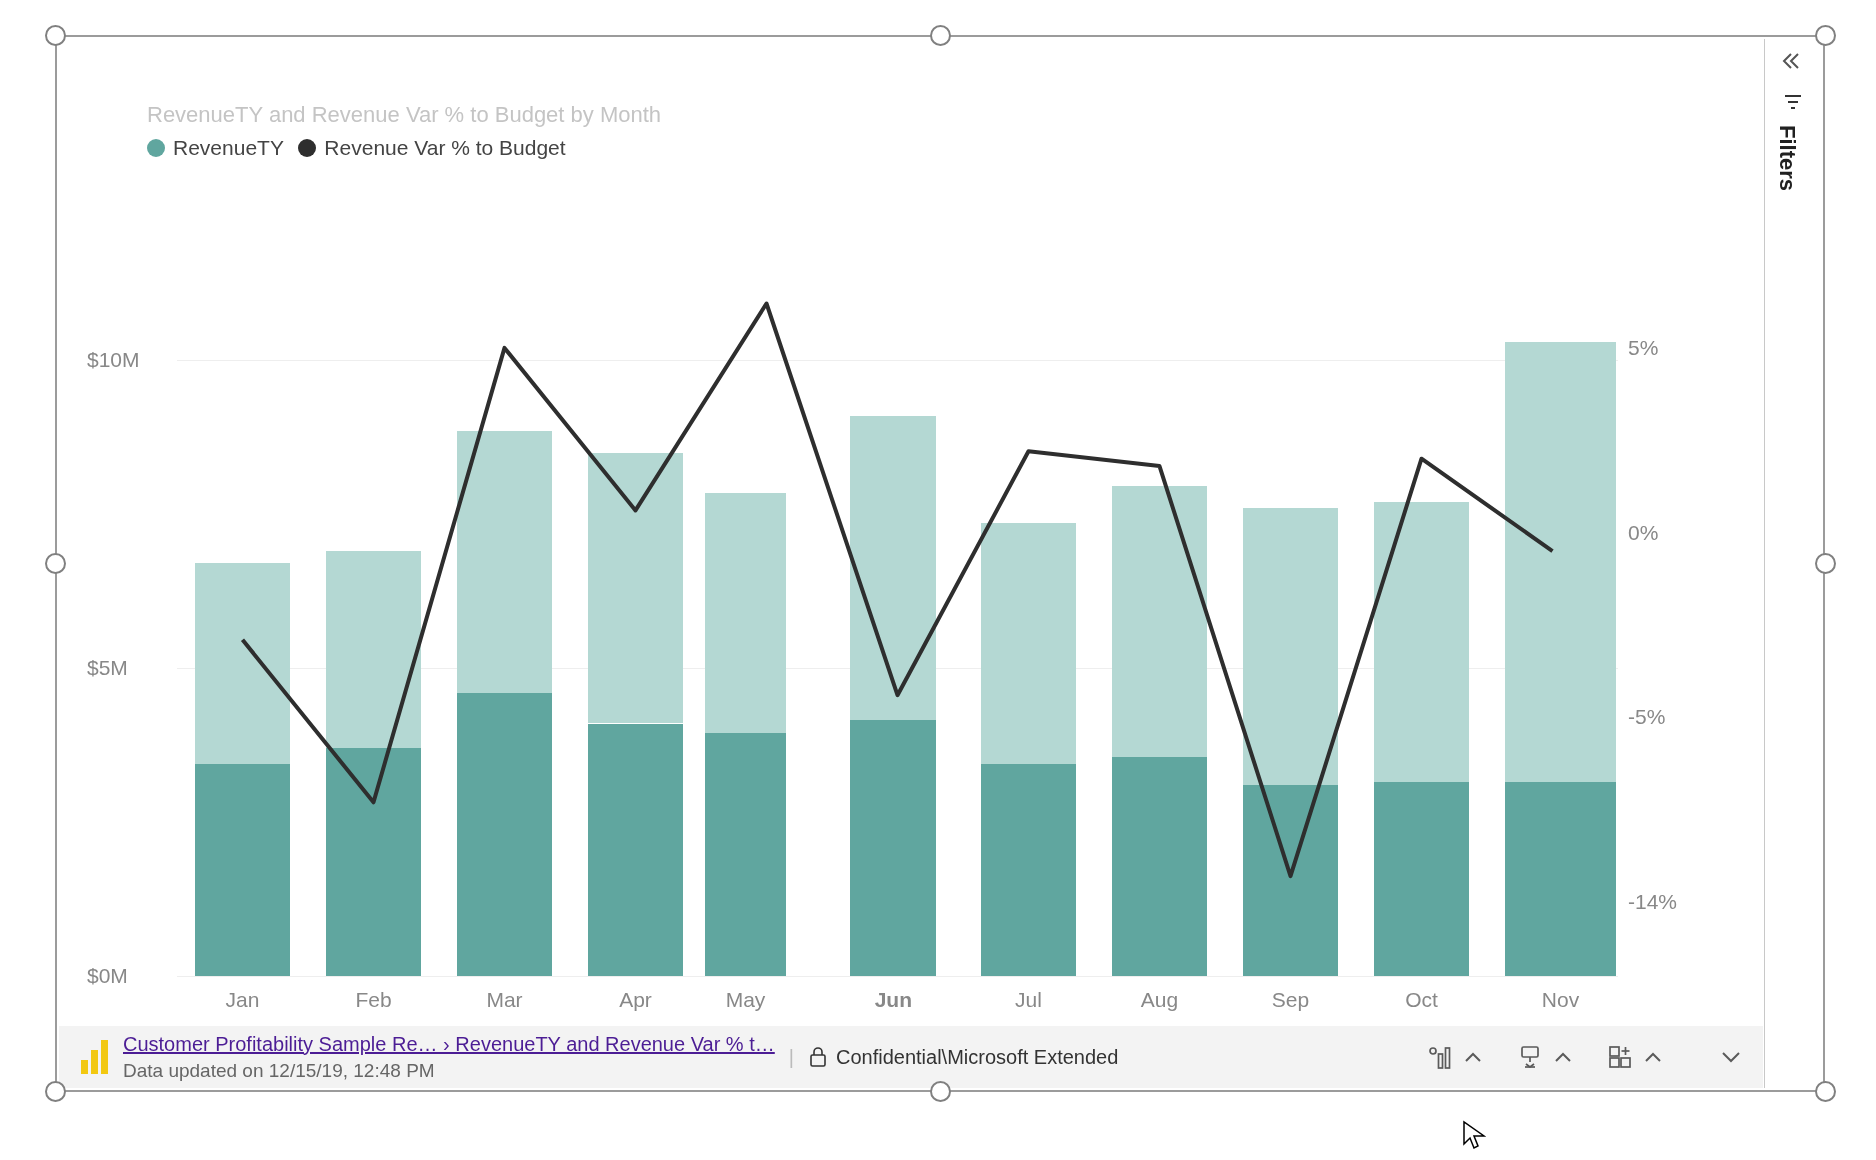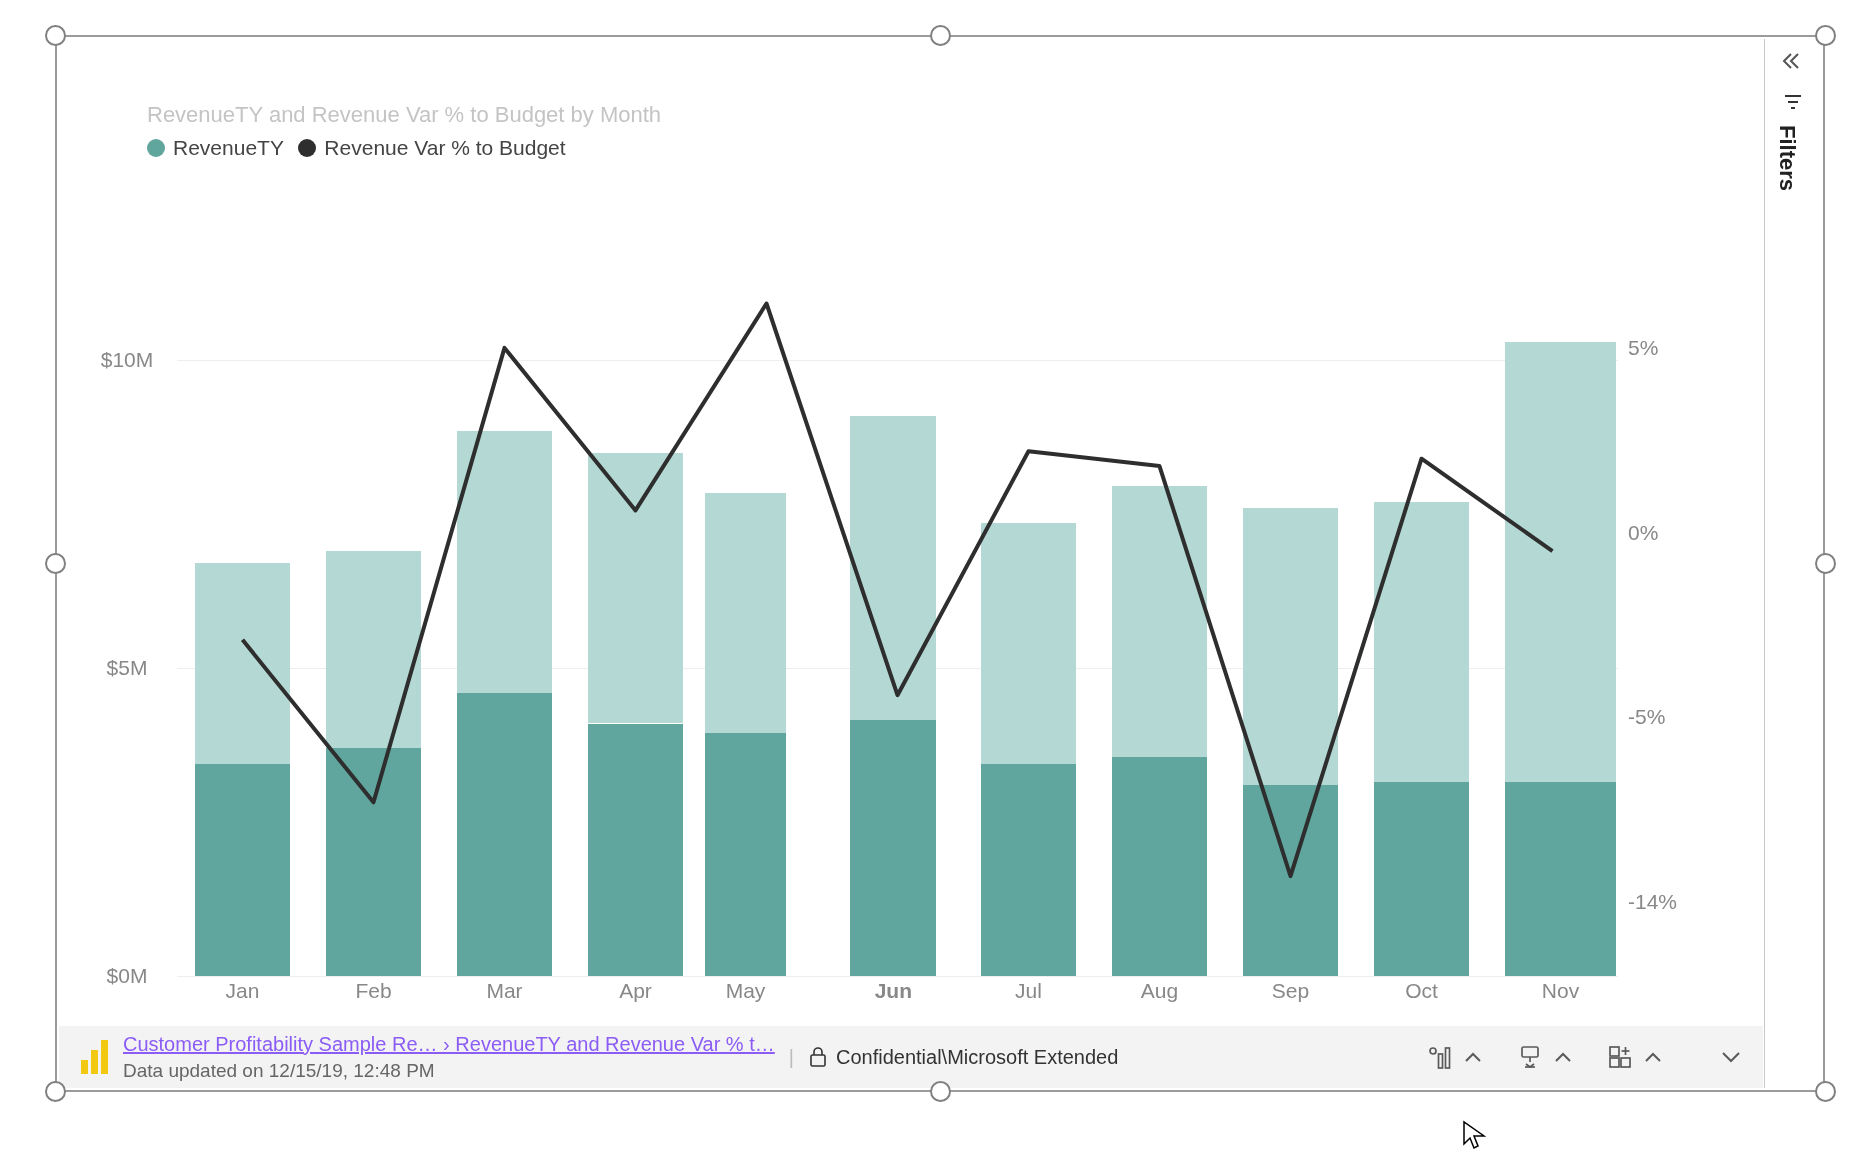--- a/index.html
+++ b/index.html
@@ -28,39 +28,39 @@
   
   .chart-wrap{position:absolute;left:20px;top:20px;right:70px;bottom:66px;}
   .chart-title{font-size:22px;color:#c4c4c4;margin:45px 0 8px 70px;}
   .legend{margin:0 0 10px 70px;}
   .legend-item{display:inline-flex;align-items:center;font-size:21px;color:#444;margin-right:10px;}
   .lg-swatch{width:18px;height:18px;border-radius:50%;display:inline-block;margin-right:8px;}
   .lg-bar{background:#60a69f;}
   .lg-line{background:#2e2e2e;}
 
   .plot{position:absolute;left:100px;right:135px;top:180px;bottom:48px;}
-  .y-tick{position:absolute;left:-90px;width:80px;text-align:center;font-size:21px;color:#888;transform:translateY(-50%);}
+  .y-tick{position:absolute;left:-90px;width:80px;text-align:left;font-size:21px;color:#888;transform:translateY(-50%);}
   .y2-tick{position:absolute;right:-85px;width:75px;text-align:left;font-size:21px;color:#888;transform:translateY(-50%);}
   .gridline{position:absolute;left:0;right:0;border-top:1px solid #eee;}
   .cat-col{position:absolute;bottom:0;}
   .bar-upper{position:absolute;left:0;right:0;background:#b4d8d3;}
   .bar-lower{position:absolute;left:0;right:0;bottom:0;background:#60a69f;}
   .cat-label{position:absolute;top:100%;left:50%;transform:translateX(-50%);
-             margin-top:3px;font-size:21px;color:#888;}
+             margin-top:12px;font-size:21px;color:#888;}
   .line-svg{position:absolute;left:0;top:0;width:100%;height:100%;overflow:visible;}
 
   
   .footer{position:absolute;left:2px;right:60px;bottom:2px;height:62px;
           background:#f3f3f3;display:flex;align-items:center;font-size:20px;color:#333;}
   .pbi-icon{width:28px;height:34px;position:relative;margin:0 14px 0 22px;}
   .pbi-b1{position:absolute;bottom:0;left:0;width:7px;height:14px;background:#f2c811;}
   .pbi-b2{position:absolute;bottom:0;left:10px;width:7px;height:24px;background:#f2c811;}
   .pbi-b3{position:absolute;bottom:0;left:20px;width:7px;height:34px;background:#f2c811;}
   .crumb{display:flex;flex-direction:column;line-height:1.25;}
-  .crumb a{color:#8b5cf6;text-decoration:underline;cursor:pointer;}
+  .crumb a{color:#4c1d95;text-decoration:underline;cursor:pointer;}
   .crumb-sub{color:#666;font-size:19px;margin-top:2px;}
   .sep{margin:0 14px;color:#bbb;}
   .conf{display:flex;align-items:center;gap:8px;color:#333;text-align:right;}
   .footer-flex{flex:1;}
   .ficon{width:34px;height:34px;display:flex;align-items:center;justify-content:center;
          cursor:pointer;color:#5a5a5a;}
   .chev{width:28px;height:28px;display:flex;align-items:center;justify-content:center;
         cursor:pointer;color:#5a5a5a;}
   .footer-right{display:flex;align-items:center;gap:6px;margin-right:18px;}
   .footer-right .group{display:flex;align-items:center;gap:2px;margin-right:20px;}

